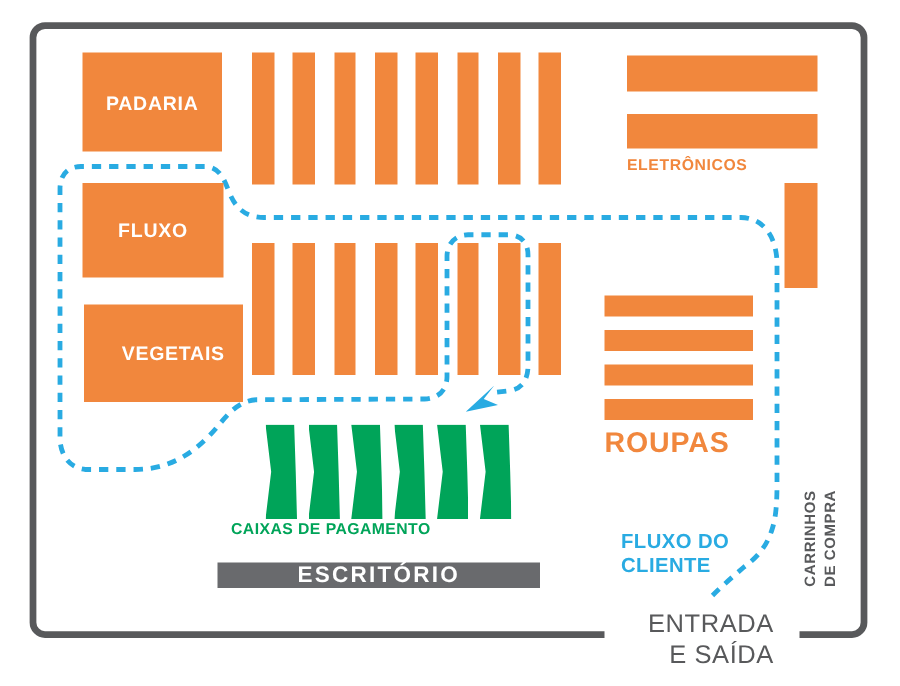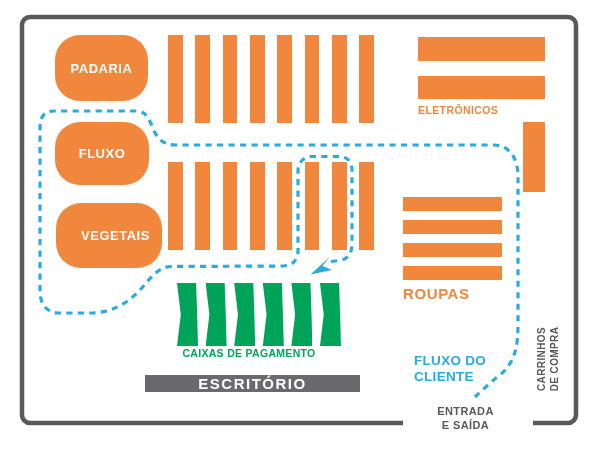--- a/index.html
+++ b/index.html
@@ -8,21 +8,20 @@
     font-family:"Liberation Sans", sans-serif;
   }
   .abs{position:absolute;}
   svg{position:absolute;left:0;top:0;}
 
   
   .block{
     position:absolute;display:flex;align-items:center;justify-content:center;
     background:var(--orange,#F1873D);color:#fff;font-weight:bold;font-size:13px;
     letter-spacing:.5px;
-    border-radius:25px;
   }
   .office{
     position:absolute;display:flex;align-items:center;justify-content:center;
     background:var(--office,#696A6D);color:#fff;font-weight:bold;font-size:15px;
     letter-spacing:1.5px;
   }
 
   
   .row-flex{position:absolute;display:flex;justify-content:space-between;}
   .col-flex{position:absolute;display:flex;flex-direction:column;justify-content:space-between;}
@@ -30,27 +29,27 @@
   .hbar-roupas{width:100%;height:14px;background:var(--orange,#F1873D);}
   .hbar-eletr{width:100%;height:23.5px;background:var(--orange,#F1873D);}
   .lane{
     width:21px;height:100%;background:var(--green,#00A459);
     clip-path:polygon(0% 0%,91% 0%,96% 50%,100% 100%,0% 100%,18% 50%);
   }
 
   
   .lbl-orange{position:absolute;color:var(--orange,#F1873D);font-weight:bold;}
   .lbl-eletr{font-size:10.5px;letter-spacing:.4px;}
-  .lbl-roupas{font-size:15px;letter-spacing:.6px;}
+  .lbl-roupas{font-size:19px;letter-spacing:.6px;}
   .lbl-green{position:absolute;color:var(--green,#00A459);font-weight:bold;font-size:10.5px;
-    letter-spacing:.3px;text-align:center;}
+    letter-spacing:.3px;text-align:left;}
   .lbl-blue{position:absolute;color:var(--blue,#29ABE2);font-weight:bold;font-size:13.5px;
     line-height:1.2;letter-spacing:.3px;}
-  .lbl-gray{position:absolute;color:var(--gray,#58595B);font-weight:bold;font-size:11px;
-    line-height:1.25;text-align:center;letter-spacing:.4px;}
+  .lbl-gray{position:absolute;color:var(--gray,#58595B);font-weight:normal;font-size:17px;
+    line-height:1.25;text-align:right;letter-spacing:.4px;}
   .carts{
     position:absolute;left:503px;top:345px;width:91px;height:28px;
     color:var(--gray,#58595B);font-weight:bold;font-size:10px;line-height:1.3;
     letter-spacing:.4px;text-align:center;transform:rotate(-90deg);transform-origin:center;
   }
   .flow-path{fill:none;stroke:var(--blue,#29ABE2);stroke-width:3.2;
     stroke-dasharray:6.2 5.3;stroke-linejoin:round;}
   .border-rect{fill:none;stroke:var(--gray,#58595B);stroke-width:4.5;}
   .arrow{fill:var(--blue,#29ABE2);}
 </style>

